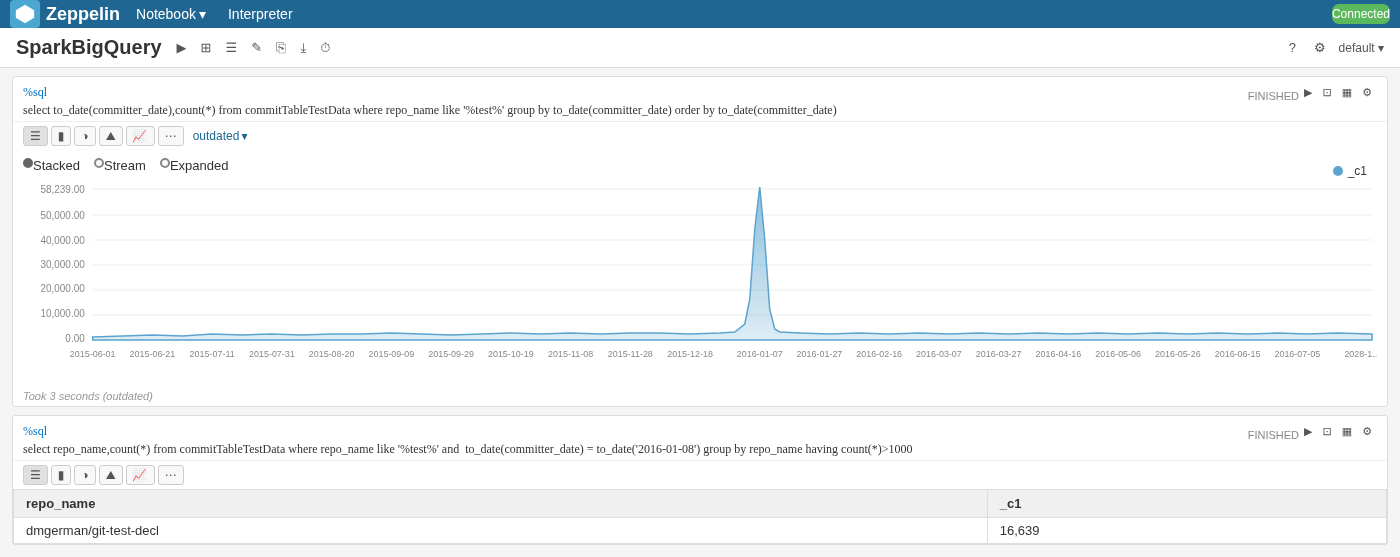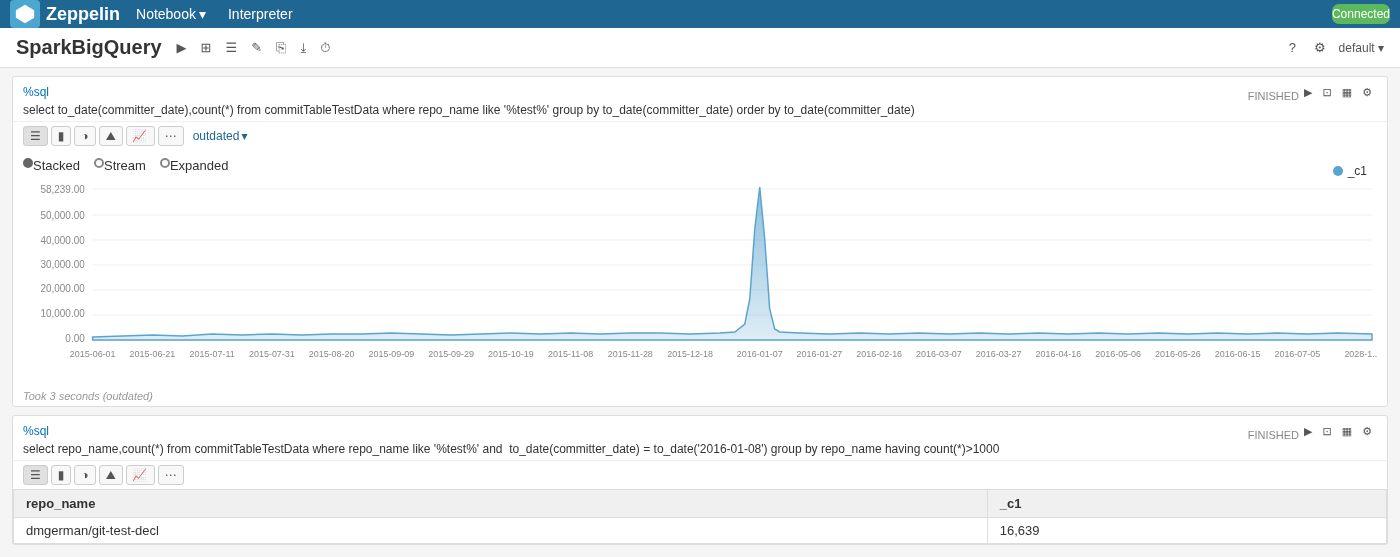--- a/index.html
+++ b/index.html
@@ -121,21 +121,21 @@
       border: 1px solid #ddd;
       border-radius: 3px;
     }
     .cell-header {
       display: flex;
       align-items: flex-start;
       padding: 6px 10px 2px;
       gap: 8px;
     }
     .cell-code {
-      font-family: Liberation Sans, sans-serif;
+      font-family: Liberation Serif, serif;
       font-size: 12px;
       color: #333;
       flex: 1;
       line-height: 1.5;
     }
     .cell-status {
       display: flex;
       align-items: flex-end;
       color: #888;
       font-size: 11px;

